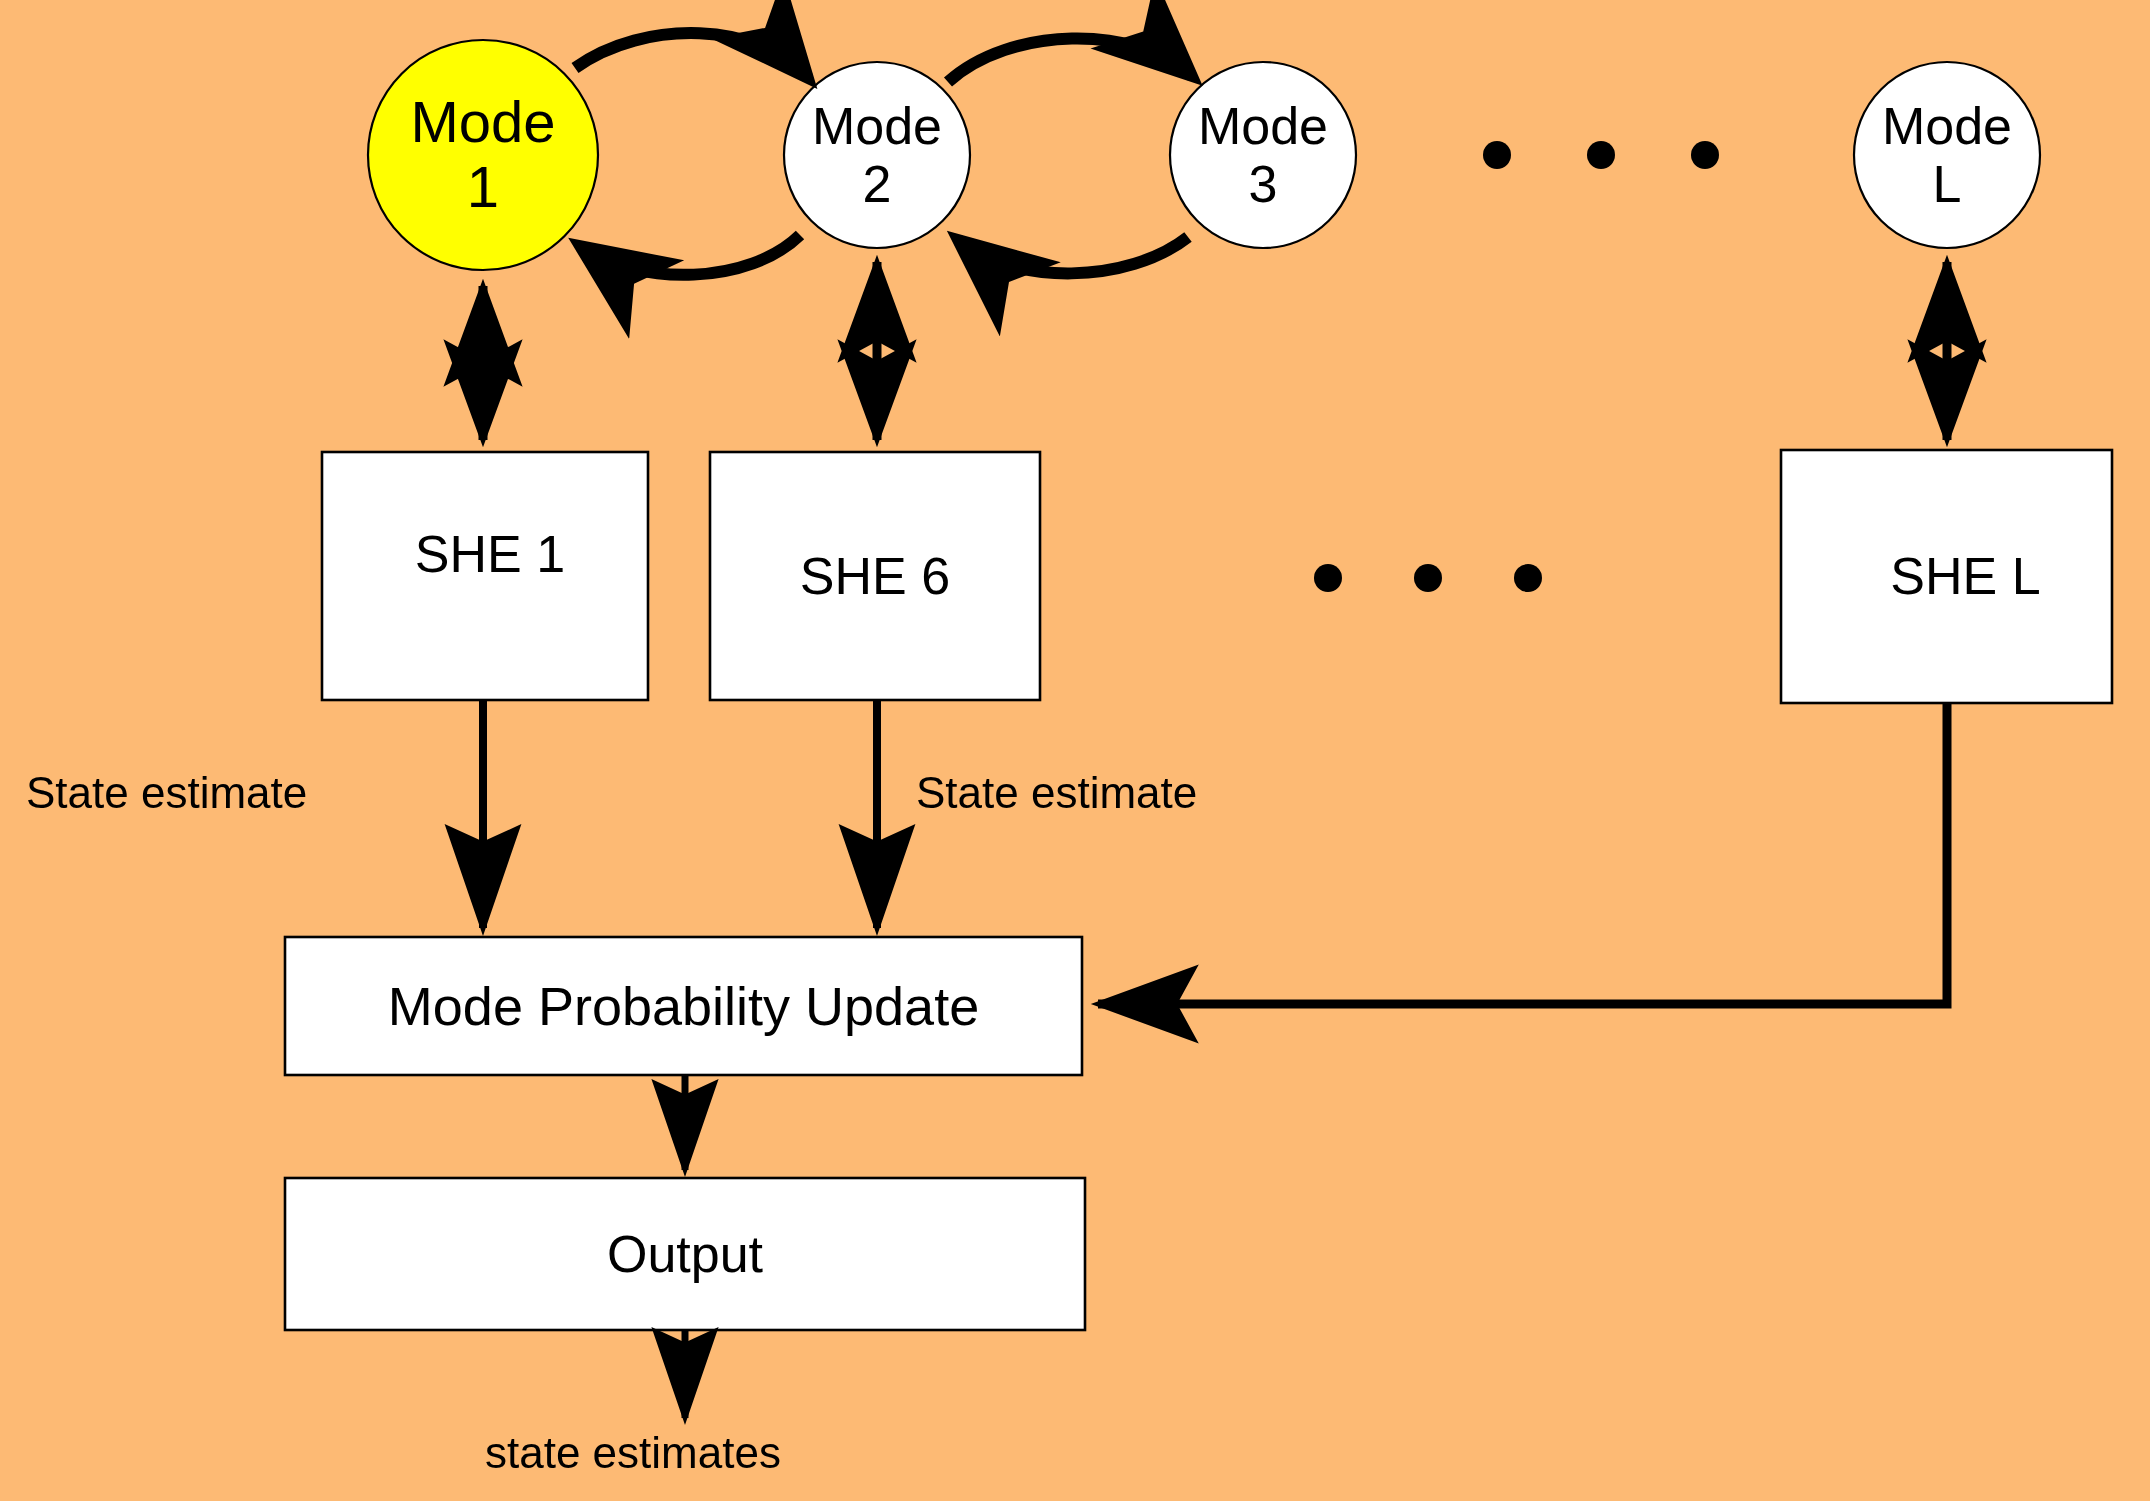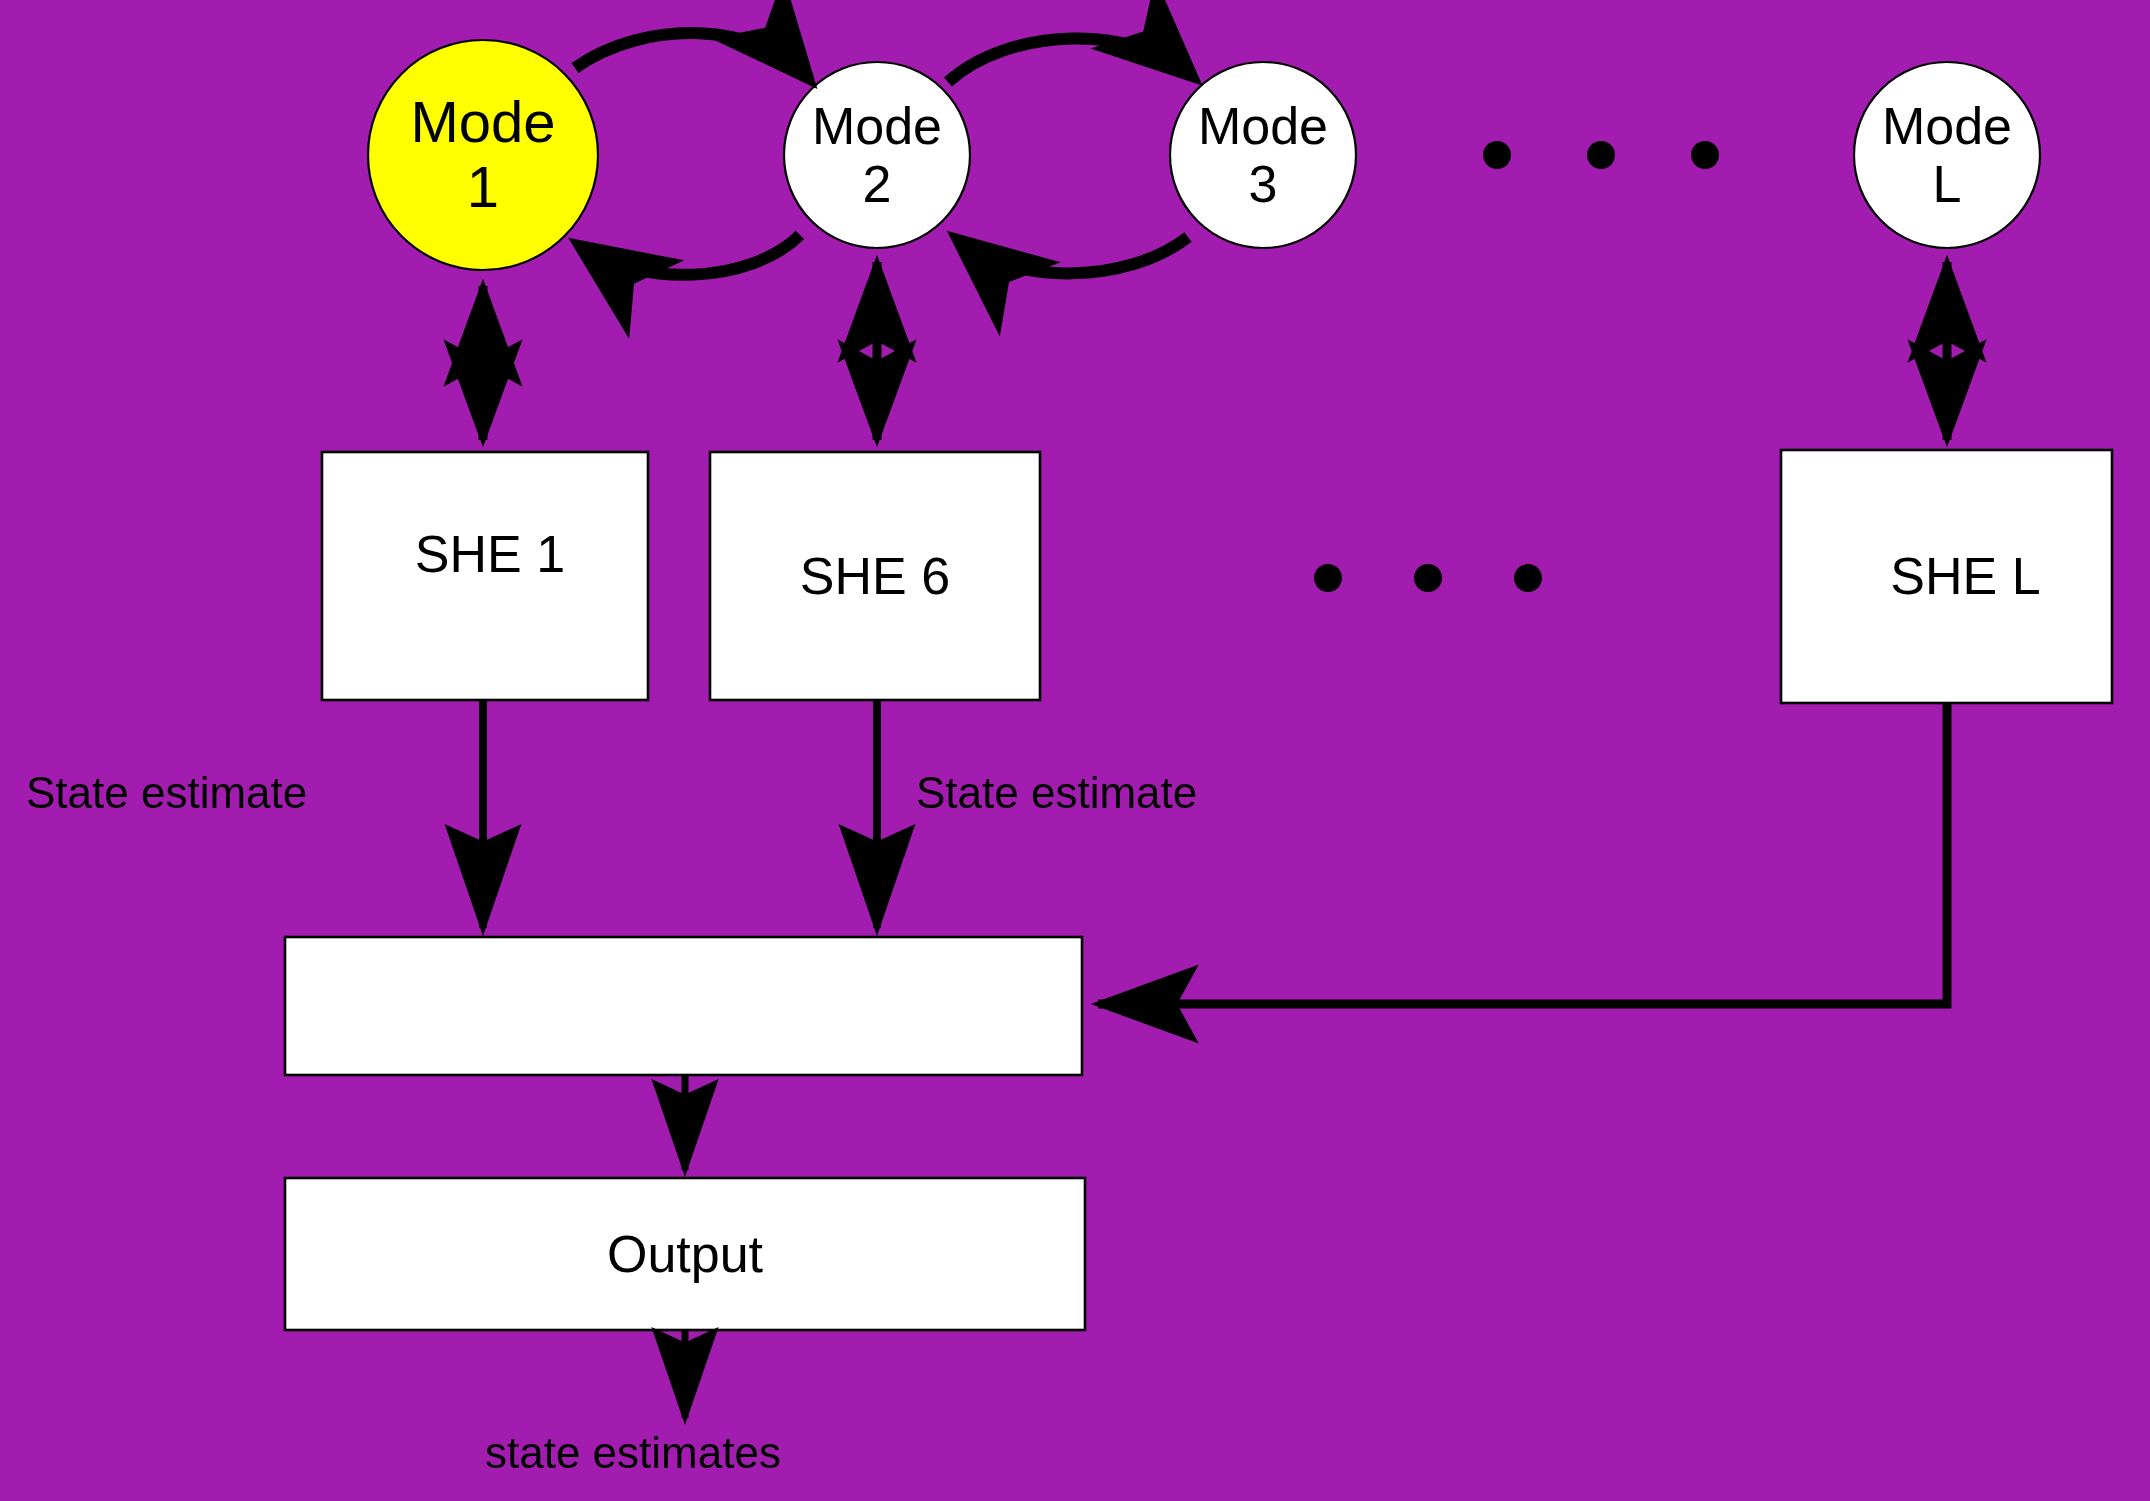--- a/index.html
+++ b/index.html
@@ -8,21 +8,21 @@
     padding: 0;
     background: #ffffff;
   }
   body {
     font-family: "Liberation Sans", sans-serif;
   }
   #canvas {
     position: relative;
     width: 2150px;
     height: 1501px;
-    background: #a21caf;
+    background: #fdba74;
     overflow: hidden;
   }
   #svg-layer {
     position: absolute;
     left: 0;
     top: 0;
     width: 2150px;
     height: 1501px;
   }
   .node-label {
@@ -153,20 +153,23 @@
   </div>
 
   <div class="free-label" style="left:26px; top:768px;">
     <span>State estimate</span>
   </div>
 
   <div class="free-label" style="left:916px; top:768px;">
     <span>State estimate</span>
   </div>
 
+  <div class="node-label box-label wide" style="left:285px; top:937px; width:797px; height:138px;">
+    <span>Mode Probability Update</span>
+  </div>
 
   <div class="node-label box-label" style="left:285px; top:1178px; width:800px; height:152px;">
     <span>Output</span>
   </div>
 
   <div class="free-label small" style="left:485px; top:1428px;text-align:right;">
     <span>state estimates</span>
   </div>
 
 </div>

